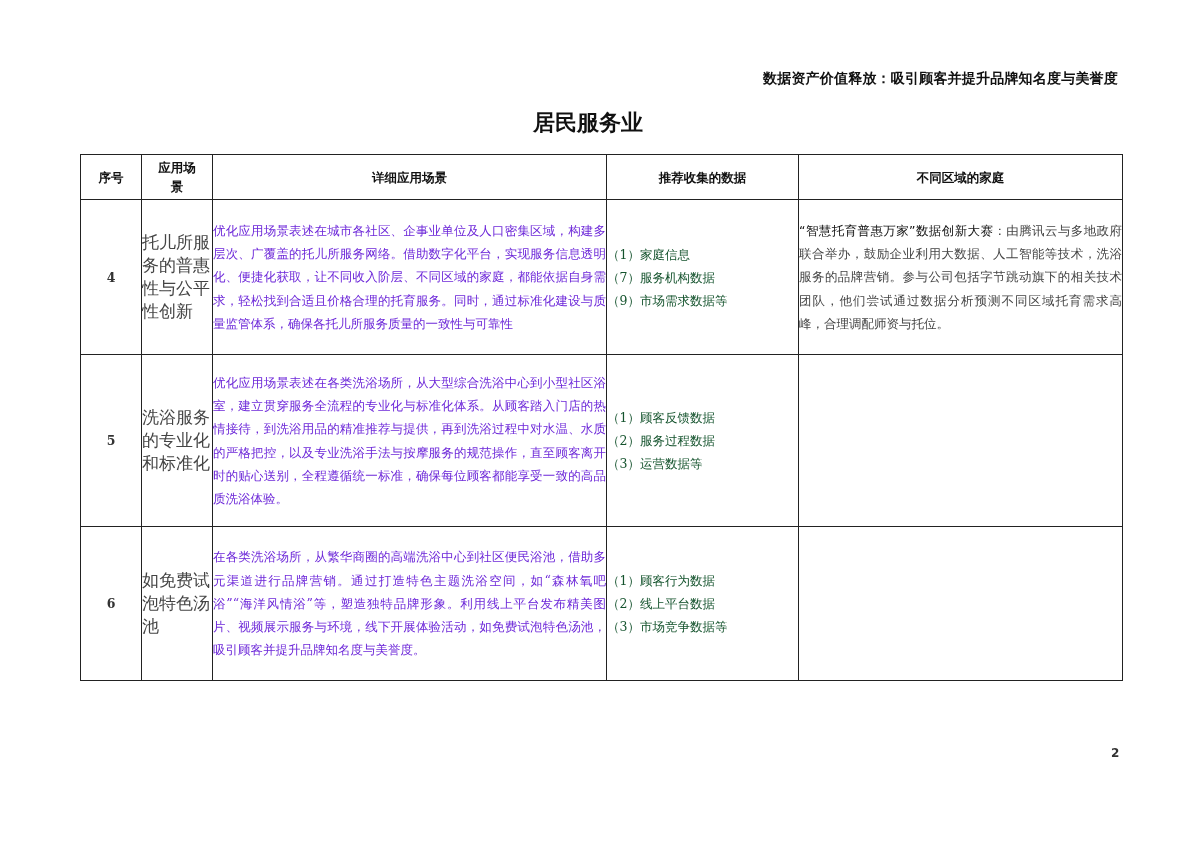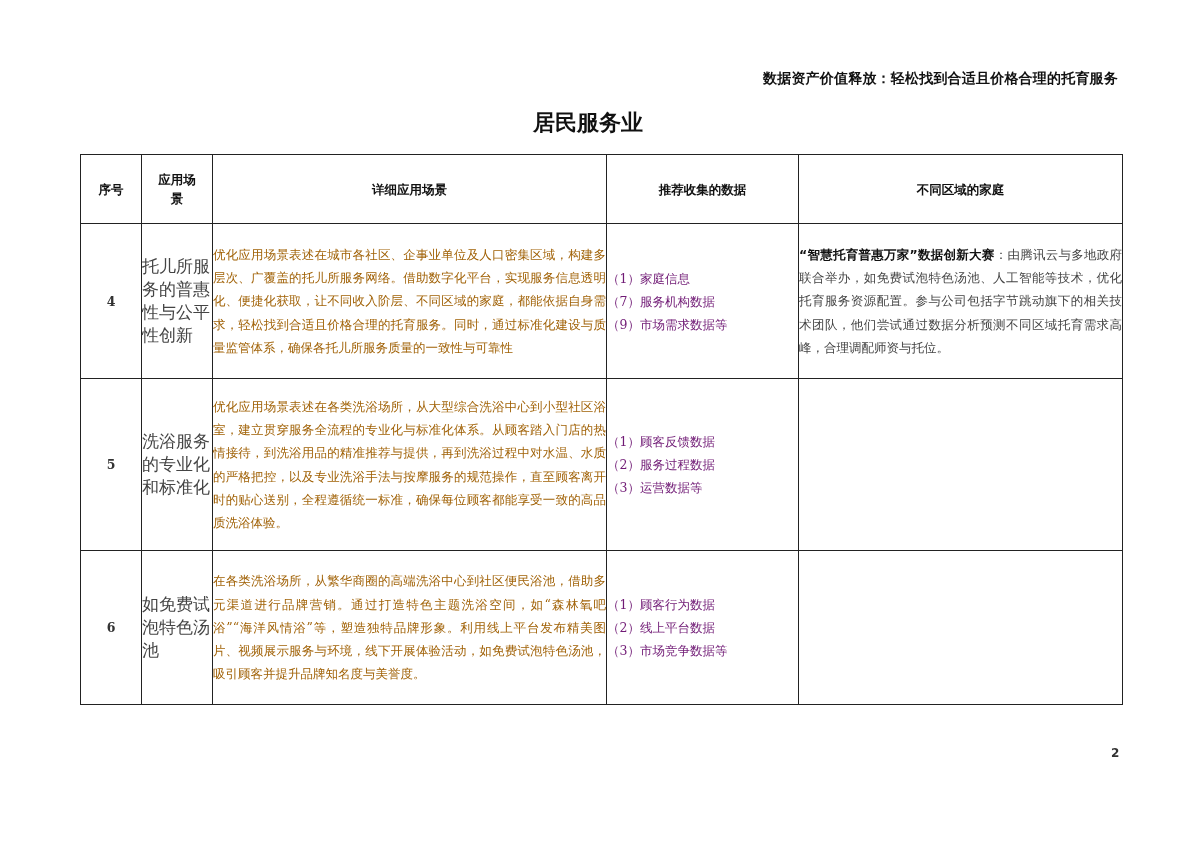--- a/index.html
+++ b/index.html
@@ -9,62 +9,62 @@
          font-weight:bold; font-size:14px; color:#111; letter-spacing:0.2px; }
   .page-title { position:absolute; top:108px; left:0; width:1176px; text-align:center;
          font-family:"DejaVu Sans","Liberation Sans",sans-serif; font-weight:bold; font-size:22px; color:#111; }
   table.main { position:absolute; top:154px; left:80px; width:1042px; border-collapse:collapse;
          table-layout:fixed; }
   table.main td, table.main th { border:1.5px solid #222; vertical-align:middle; padding:0; }
   th { font-family:"DejaVu Sans","Liberation Sans",sans-serif; font-weight:bold; font-size:12.5px; color:#111;
        text-align:center; height:44px; line-height:19px; }
   td.num { text-align:center; font-weight:bold; font-size:12.5px; color:#333; }
   td.scene { font-size:17px; line-height:23px; color:#444; padding:0 8px 0 10px; }
-  td.detail { font-size:12.5px; line-height:23.3px; color:#a16207; padding:4px 8px 4px 8px; text-align:justify; }
-  td.data { font-size:12.5px; line-height:23px; color:#701a75; padding:0 8px 0 12px; }
+  td.detail { font-size:12.5px; line-height:23.3px; color:#6d28d9; padding:4px 8px 4px 8px; text-align:justify; }
+  td.data { font-size:12.5px; line-height:23px; color:#14532d; padding:0 8px 0 12px; }
   td.case { font-size:12.5px; line-height:23.3px; color:#444; padding:4px 8px 4px 8px; text-align:justify; }
-  .case-title { font-weight:bold; color:#111; font-family:"DejaVu Sans","Liberation Sans",sans-serif; }
+  .case-title { font-weight:normal; color:#111; font-family:"DejaVu Sans","Liberation Sans",sans-serif; }
   .data-item { display:block; white-space:nowrap; }
   .page-number { position:absolute; top:746px; left:1111px; font-family:"DejaVu Sans","Liberation Sans",sans-serif;
        font-size:12px; font-weight:bold; color:#333; }
 </style>
 </head>
 <body>
 
-<div class="running-header">数据资产价值释放：轻松找到合适且价格合理的托育服务</div>
+<div class="running-header">数据资产价值释放：吸引顾客并提升品牌知名度与美誉度</div>
 <div class="page-title">居民服务业</div>
 
 <table class="main">
   <colgroup>
     <col style="width:61px">
     <col style="width:71px">
     <col style="width:394px">
     <col style="width:192px">
     <col style="width:324px">
   </colgroup>
   <thead>
     <tr>
       <th>序号</th>
-      <th style="padding:12px 12px;">应用场景</th>
+      <th style="padding:0 12px;">应用场景</th>
       <th>详细应用场景</th>
       <th>推荐收集的数据</th>
       <th>不同区域的家庭</th>
     </tr>
   </thead>
   <tbody>
     <tr style="height:155px;">
       <td class="num">4</td>
       <td class="scene">托儿所服务的普惠性与公平性创新</td>
       <td class="detail">优化应用场景表述在城市各社区、企事业单位及人口密集区域，构建多层次、广覆盖的托儿所服务网络。借助数字化平台，实现服务信息透明化、便捷化获取，让不同收入阶层、不同区域的家庭，都能依据自身需求，轻松找到合适且价格合理的托育服务。同时，通过标准化建设与质量监管体系，确保各托儿所服务质量的一致性与可靠性</td>
       <td class="data">
         <span class="data-item">（1）家庭信息</span>
         <span class="data-item">（7）服务机构数据</span>
         <span class="data-item">（9）市场需求数据等</span>
       </td>
-      <td class="case"><span class="case-title">“智慧托育普惠万家”数据创新大赛</span><span>：由腾讯云与多地政府联合举办，如免费试泡特色汤池、人工智能等技术，优化托育服务资源配置。参与公司包括字节跳动旗下的相关技术团队，他们尝试通过数据分析预测不同区域托育需求高峰，合理调配师资与托位。</span></td>
+      <td class="case"><span class="case-title">“智慧托育普惠万家”数据创新大赛</span><span>：由腾讯云与多地政府联合举办，鼓励企业利用大数据、人工智能等技术，洗浴服务的品牌营销。参与公司包括字节跳动旗下的相关技术团队，他们尝试通过数据分析预测不同区域托育需求高峰，合理调配师资与托位。</span></td>
     </tr>
     <tr style="height:172px;">
       <td class="num">5</td>
       <td class="scene">洗浴服务的专业化和标准化</td>
       <td class="detail">优化应用场景表述在各类洗浴场所，从大型综合洗浴中心到小型社区浴室，建立贯穿服务全流程的专业化与标准化体系。从顾客踏入门店的热情接待，到洗浴用品的精准推荐与提供，再到洗浴过程中对水温、水质的严格把控，以及专业洗浴手法与按摩服务的规范操作，直至顾客离开时的贴心送别，全程遵循统一标准，确保每位顾客都能享受一致的高品质洗浴体验。</td>
       <td class="data">
         <span class="data-item">（1）顾客反馈数据</span>
         <span class="data-item">（2）服务过程数据</span>
         <span class="data-item">（3）运营数据等</span>
       </td>

